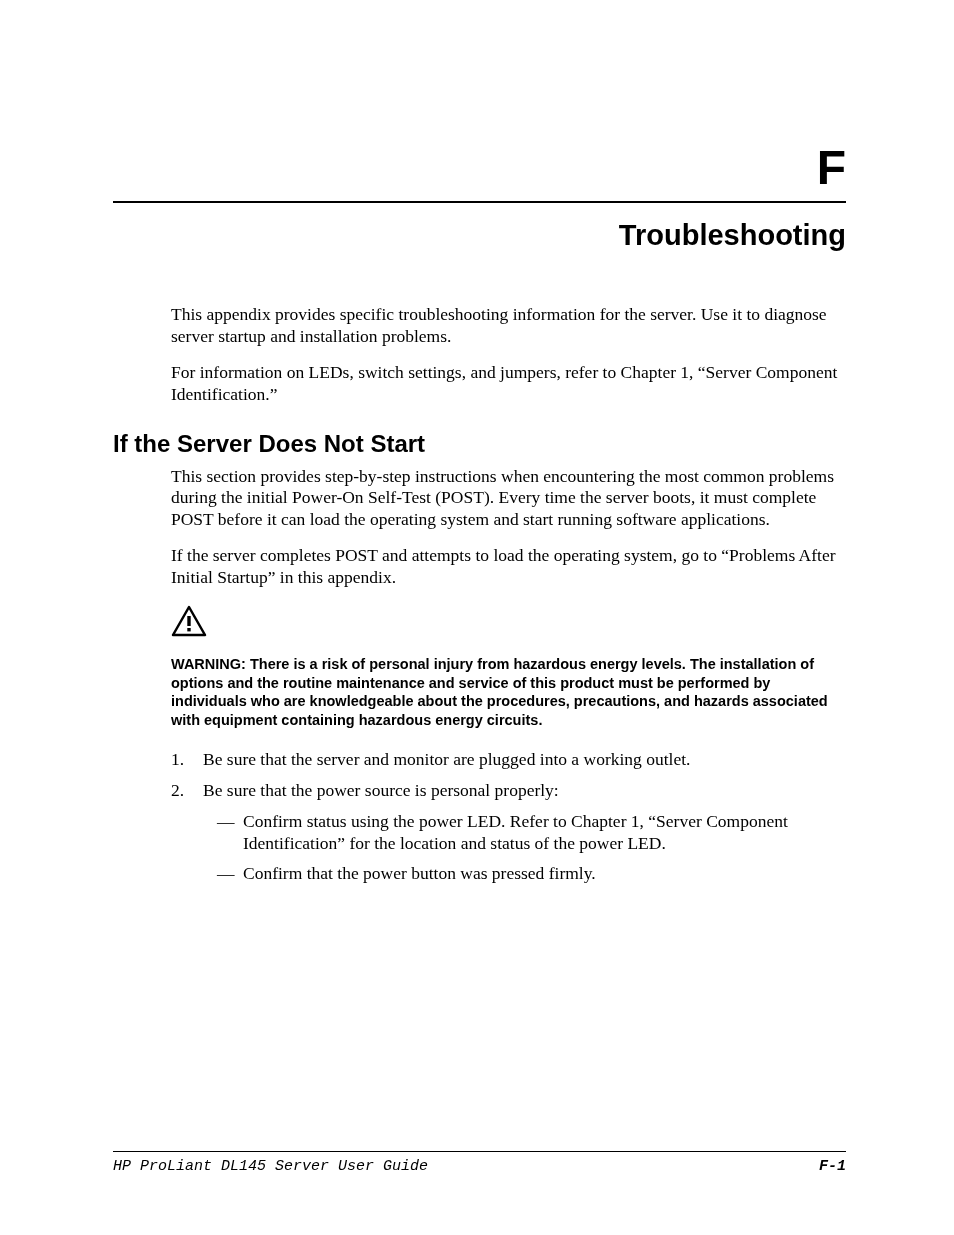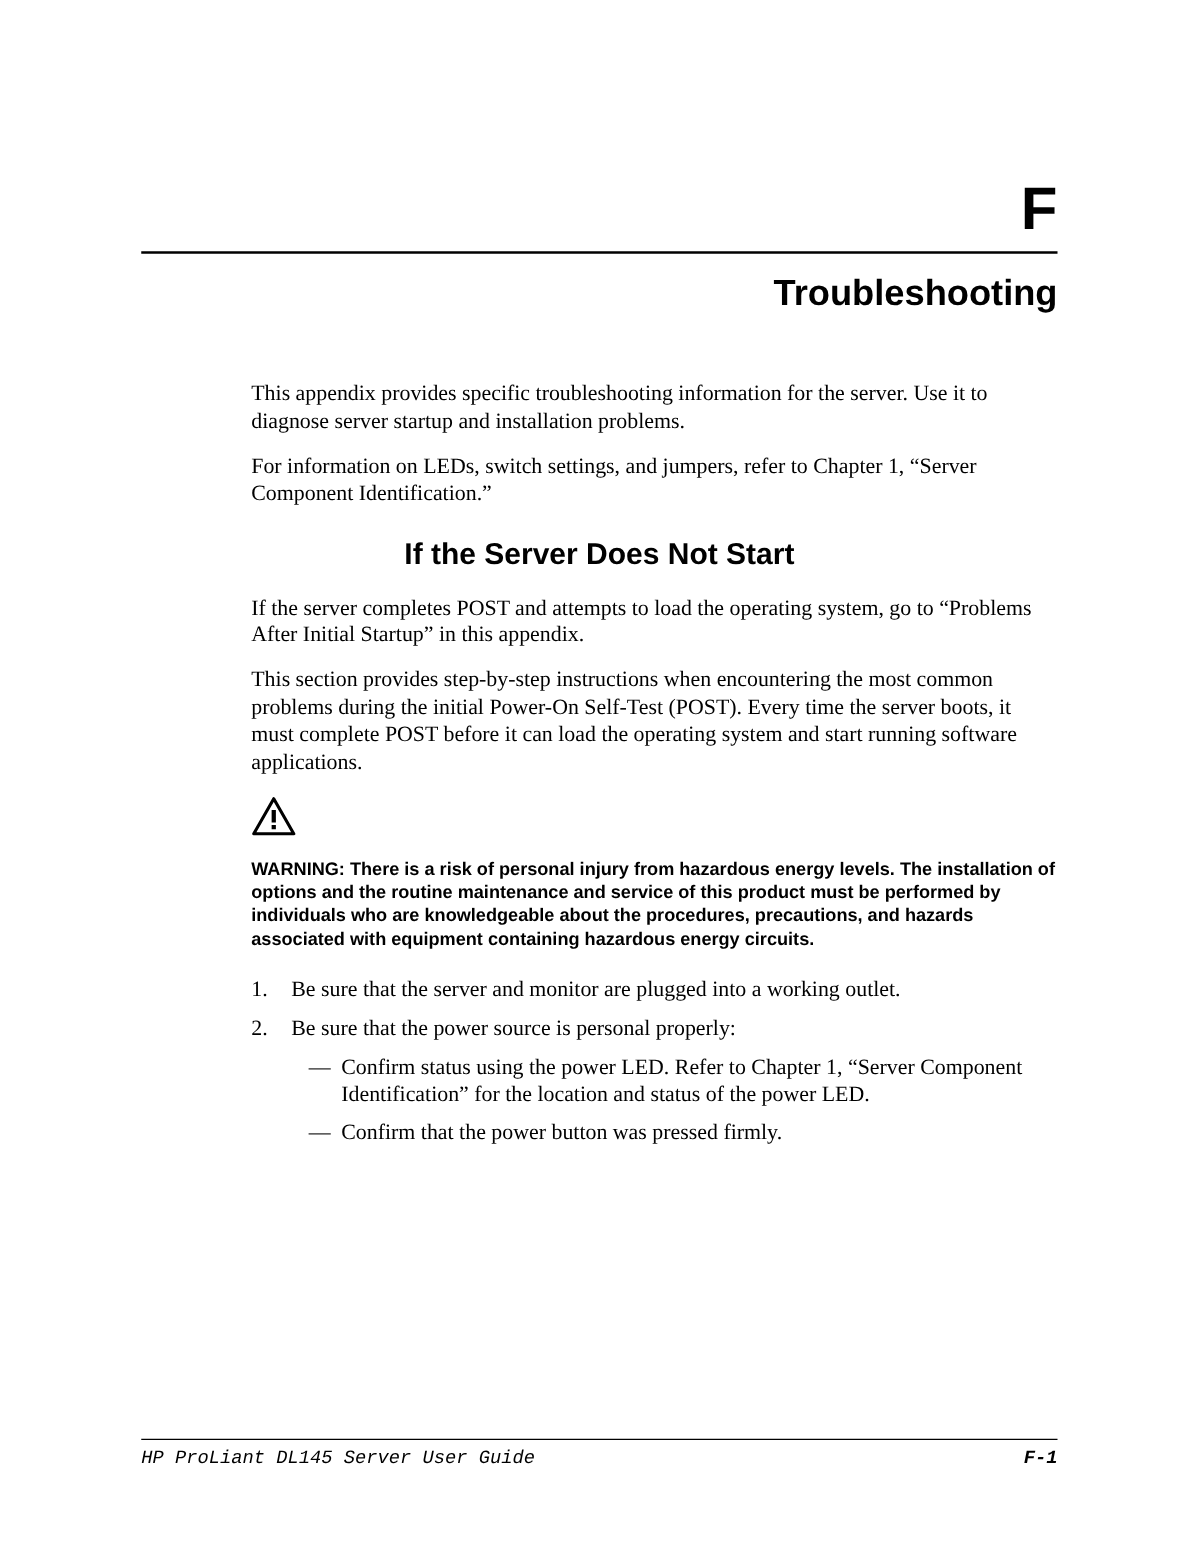--- a/index.html
+++ b/index.html
@@ -33,34 +33,33 @@
       margin-bottom: 16px;
     }
     .chapter-title {
       font-family: Arial, Helvetica, sans-serif;
       font-weight: bold;
       font-size: 29px;
       text-align: right;
       margin-bottom: 52px;
     }
     .body-text {
-      margin-left: 88px;
+      margin-left: 58px;
       font-size: 17.5px;
       line-height: 1.25;
     }
     .para {
       margin-bottom: 14px;
     }
     .section-heading {
       font-family: Arial, Helvetica, sans-serif;
       font-weight: bold;
       font-size: 24px;
-      margin-bottom: 18px;
+      margin-bottom: 8px;
       margin-top: 24px;
-      text-align: center;
     }
     .warning-block {
       display: flex;
       align-items: flex-start;
       gap: 12px;
       margin: 14px 0 18px 0;
       flex-direction: column;
     }
     .warning-icon {
       flex-shrink: 0;
@@ -140,22 +139,22 @@
   <div class="chapter-title">Troubleshooting</div>
 
   <div class="body-text">
     <p class="para">This appendix provides specific troubleshooting information for the server. Use it to diagnose server startup and installation problems.</p>
     <p class="para">For information on LEDs, switch settings, and jumpers, refer to Chapter 1, “Server Component Identification.”</p>
   </div>
 
   <h2 class="section-heading">If the Server Does Not Start</h2>
 
   <div class="body-text">
+    <p class="para">This section provides step-by-step instructions when encountering the most common problems during the initial Power-On Self-Test (POST). Every time the server boots, it must complete POST before it can load the operating system and start running software applications.</p>
     <p class="para">If the server completes POST and attempts to load the operating system, go to “Problems After Initial Startup” in this appendix.</p>
-    <p class="para">This section provides step-by-step instructions when encountering the most common problems during the initial Power-On Self-Test (POST). Every time the server boots, it must complete POST before it can load the operating system and start running software applications.</p>
 
     <div class="warning-block">
       <span class="warning-icon">
         <svg width="36" height="32" viewBox="0 0 36 32">
           <path d="M18 2 L34 30 L2 30 Z" fill="none" stroke="#000" stroke-width="2.5" stroke-linejoin="round"></path>
           <rect x="16.3" y="11" width="3.4" height="10" fill="#000"></rect>
           <rect x="16.3" y="23" width="3.4" height="3.4" fill="#000"></rect>
         </svg>
       </span>
       <div class="warning-text">

